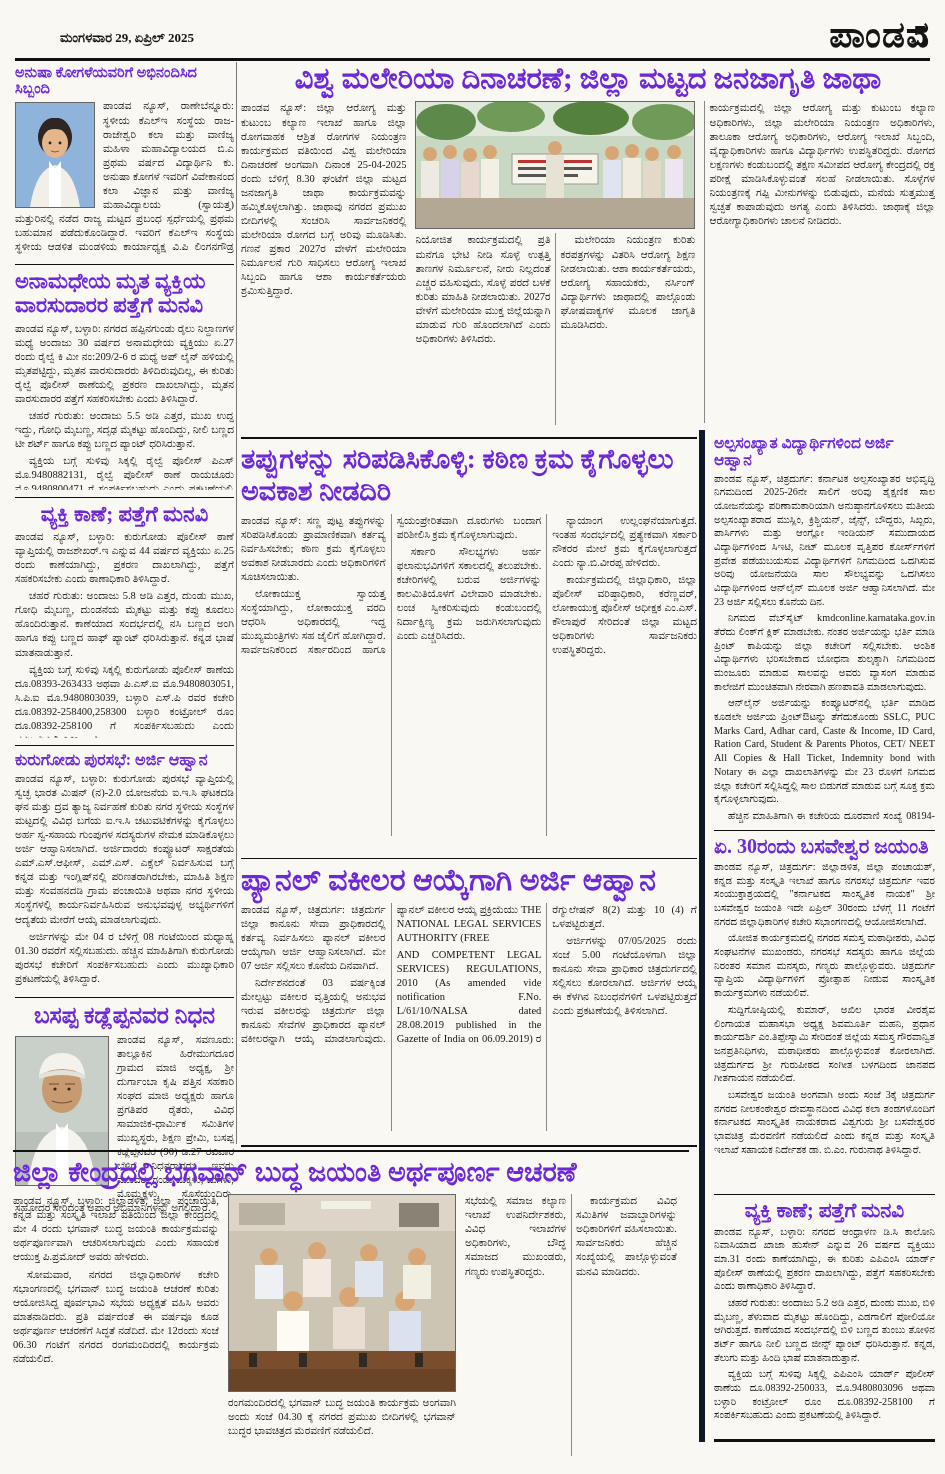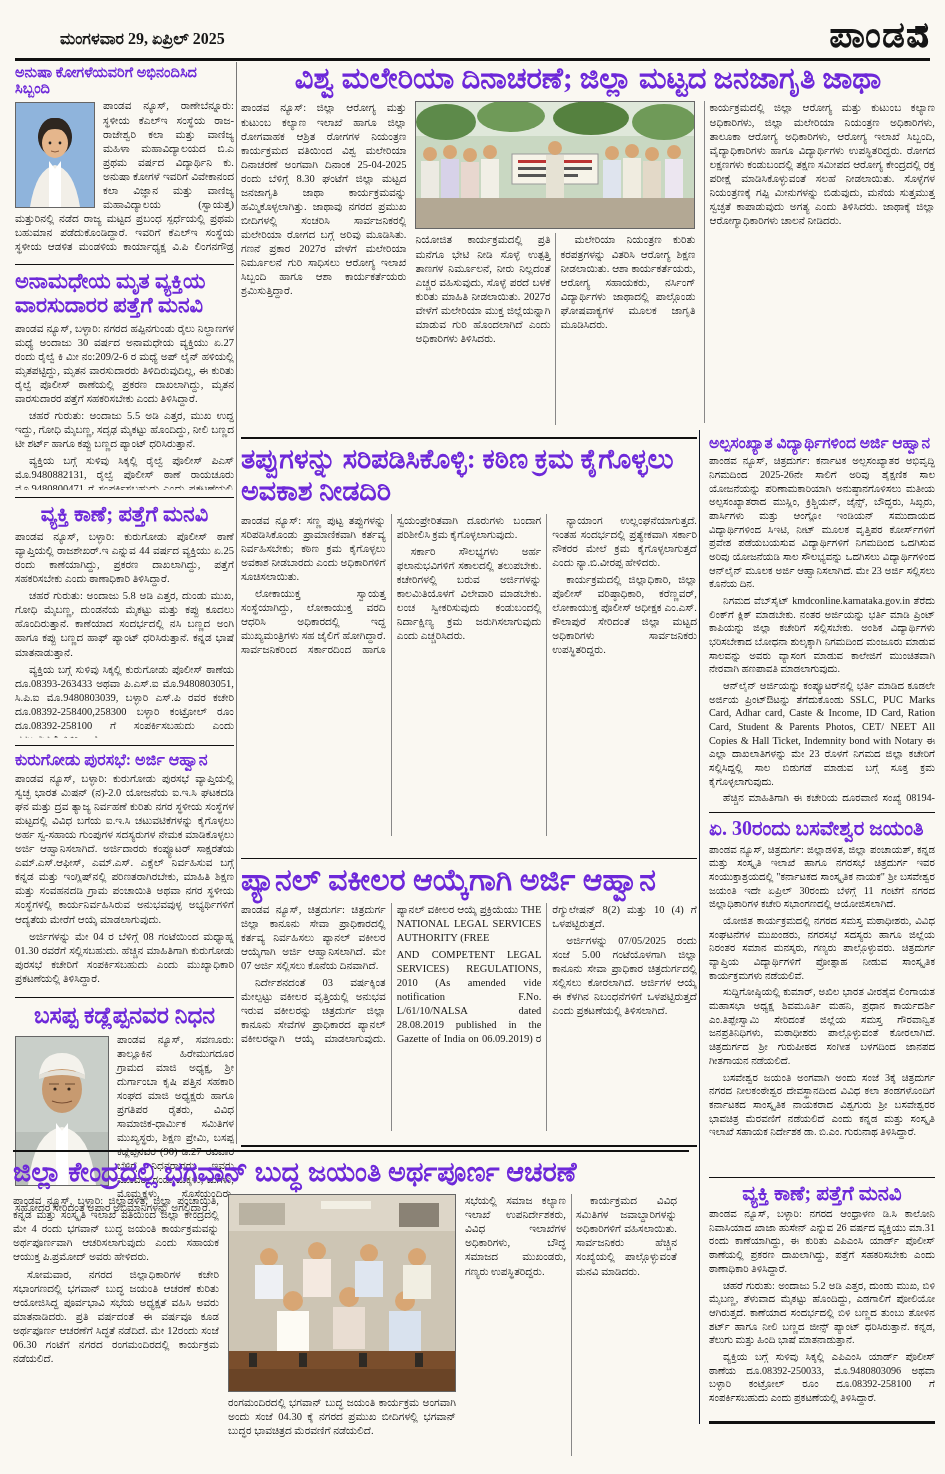--- a/index.html
+++ b/index.html
@@ -5,21 +5,21 @@
   html,body{margin:0;padding:0;}
   body{
     width:945px;height:1474px;position:relative;
     background:#faf8f2;color:#151515;
     font-family:"Liberation Serif","DejaVu Serif",serif;
     overflow:hidden;
   }
   .rule{position:absolute;background:#111;}
   
   #header{position:absolute;left:15px;top:12px;width:915px;height:44px;}
-  #hdr-date{position:absolute;left:45px;top:18px;font-size:16px;font-weight:bold;}
+  #hdr-date{position:absolute;left:45px;top:18px;font-size:13px;font-weight:bold;}
   #hdr-masthead{position:absolute;left:0;right:0;top:2px;text-align:right;
     font-size:36px;font-weight:bold;letter-spacing:1px;}
   #hdr-page{position:absolute;right:2px;top:6px;font-size:30px;font-weight:bold;}
   #hdr-rule{left:15px;top:58px;width:915px;height:3px;}
   
   .hl{font-weight:bold;line-height:1.12;color:#6d28d9;}
   .body-txt{font-size:10.5px;line-height:1.34;text-align:justify;}
   .body-txt p{margin:0 0 3px 0;text-indent:14px;}
   .body-txt p.no-ind{text-indent:0;}
   .colz{column-gap:11px;column-rule:1px solid #888;}
@@ -42,21 +42,21 @@
   
   #lokayukta{position:absolute;left:241px;top:437px;width:456px;border-top:2px solid #111;padding-top:5px;}
   #lokayukta-hl{font-size:27px;line-height:1.18;}
   #lokayukta-body{margin-top:6px;height:322px;column-count:3;}
   
   #panel{position:absolute;left:241px;top:858px;width:456px;border-top:1.5px solid #111;padding-top:4px;}
   #panel-hl{font-size:30px;}
   #panel-body{margin-top:6px;height:228px;column-count:3;}
   #panel-rule{left:241px;top:1145px;width:456px;height:2px;}
   
-  #right-rail{position:absolute;left:699px;top:430px;width:236px;border-left:1px solid #0f172a;
+  #right-rail{position:absolute;left:699px;top:430px;width:236px;border-left:6px solid #0f172a;
     padding-left:9px;box-sizing:border-box;}
   #right-rail .sec{border-top:1.5px solid #111;padding-top:4px;margin-top:6px;}
   #minority-hl{font-size:15.5px;}
   #basava-hl{font-size:20px;text-align:left;}
   #missing2-hl{font-size:20px;text-align:center;}
   #rr-endrule{border-top:3px solid #111;margin-top:8px;}
   
   #buddha{position:absolute;left:13px;top:1150px;width:676px;border-top:2px solid #111;padding-top:5px;}
   #buddha-hl{font-size:27px;}
   #buddha-row{display:flex;gap:9px;margin-top:7px;}

